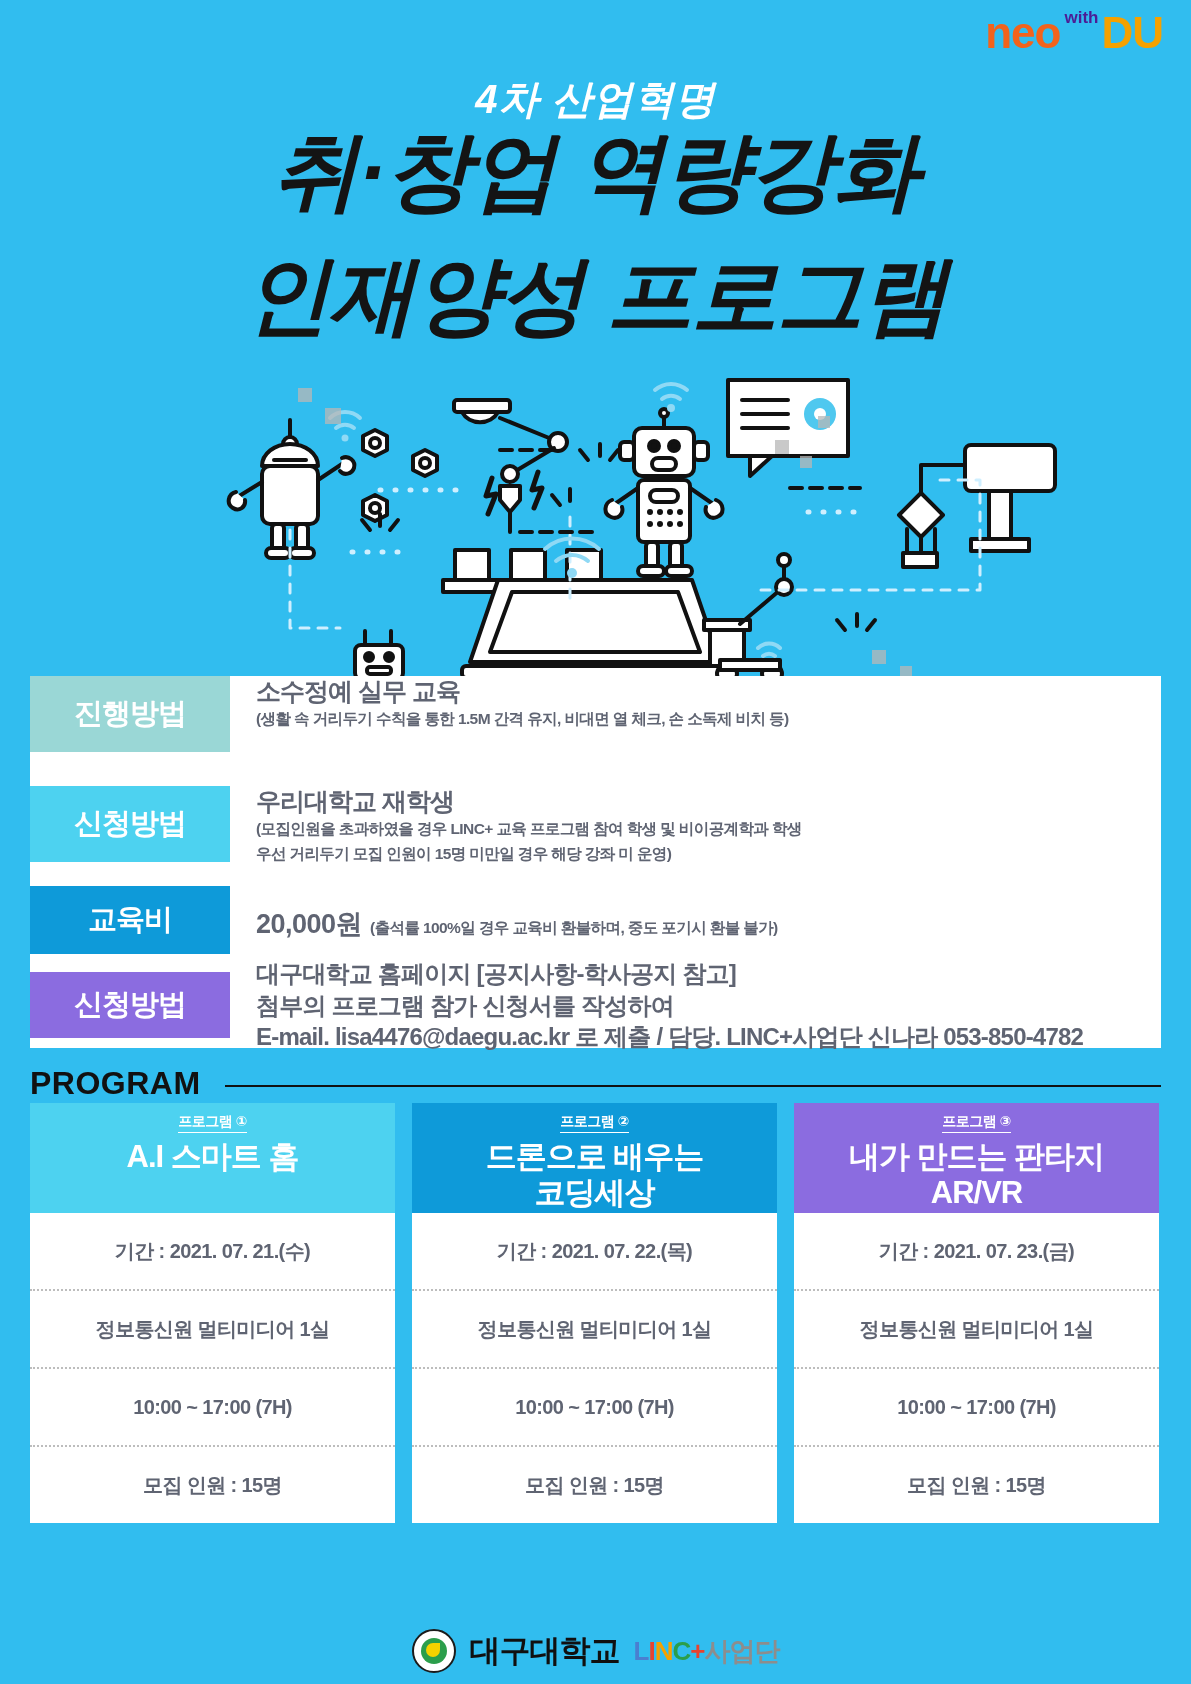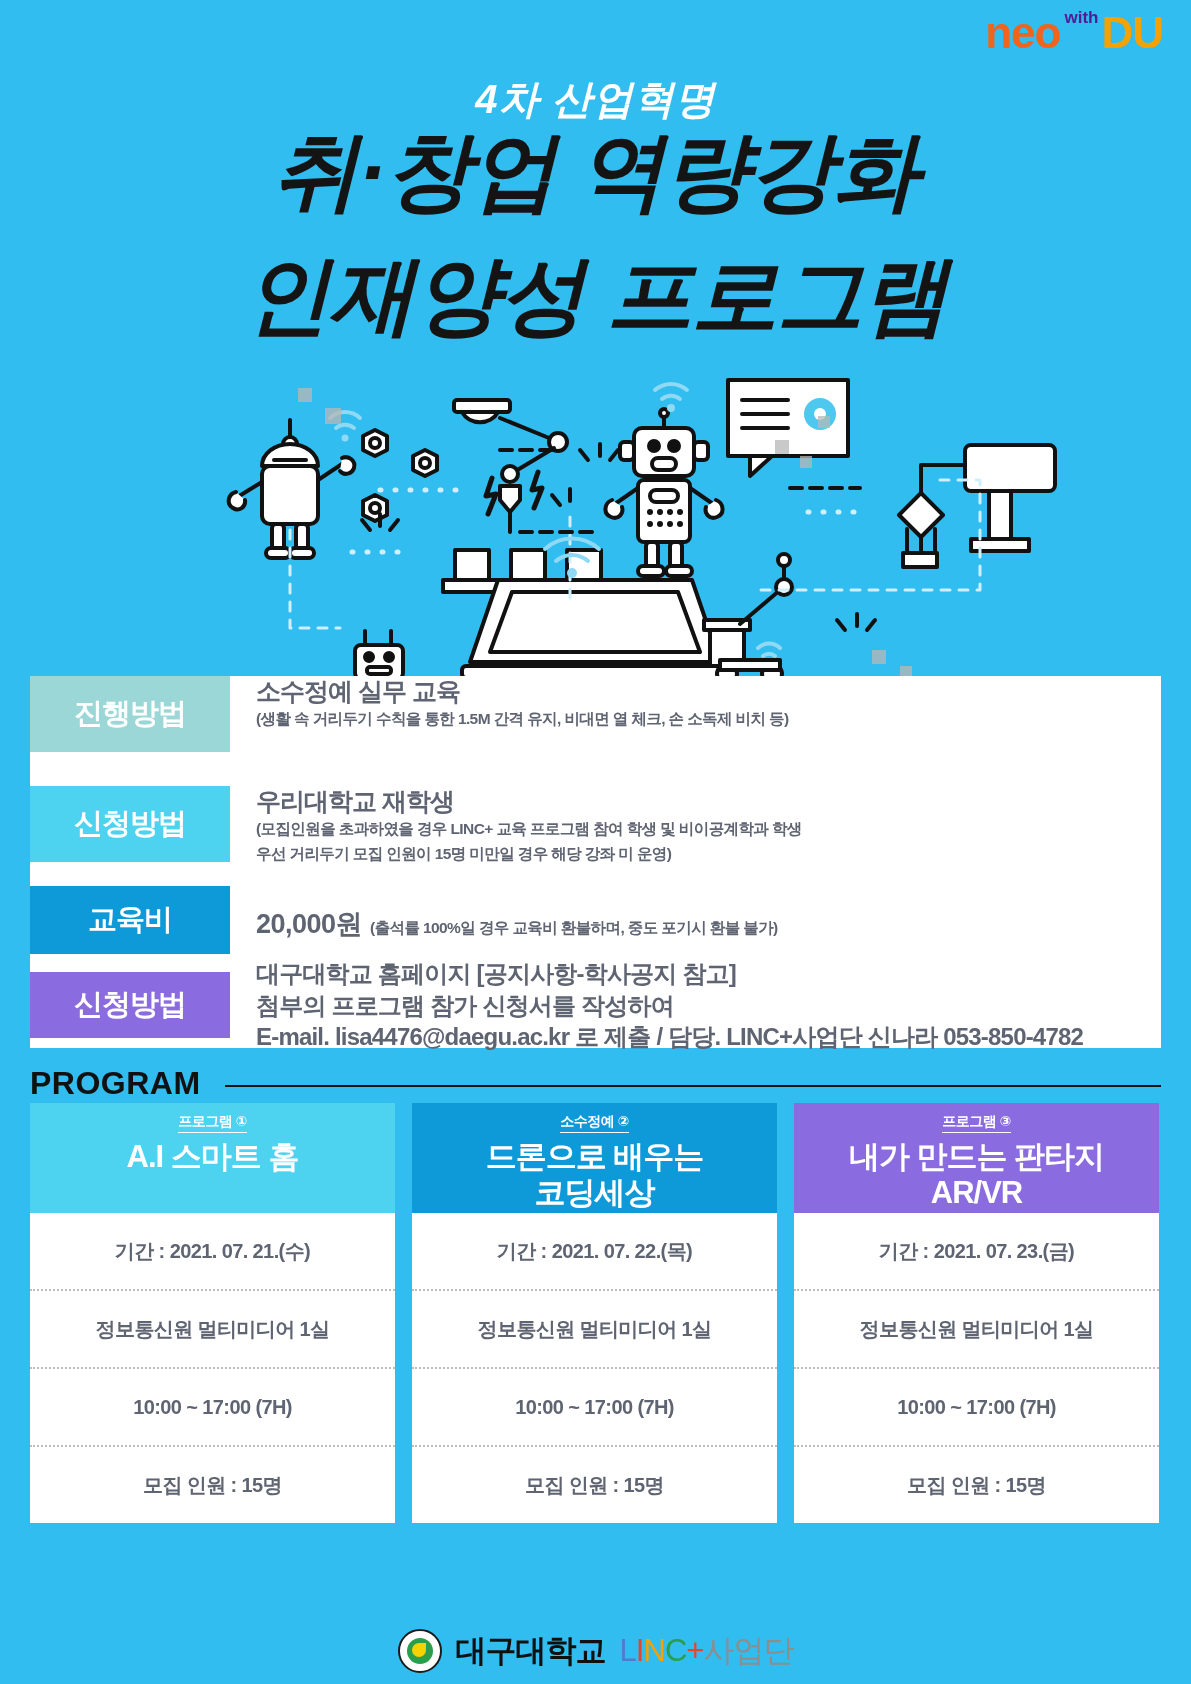--- a/index.html
+++ b/index.html
@@ -60,21 +60,21 @@
 
   
   .footer{position:absolute;left:0;bottom:0;width:1191px;height:66px;background:#31bdef;
           display:flex;align-items:center;justify-content:center;gap:14px;}
   .du-seal{width:40px;height:40px;border-radius:50%;border:2px solid #1b1b1b;background:#ffffff;
            display:flex;align-items:center;justify-content:center;position:relative;}
   .du-seal .inner{width:26px;height:26px;border-radius:50%;background:#2b9e4b;position:relative;overflow:hidden;}
   .du-seal .inner::after{content:"";position:absolute;left:5px;top:5px;width:14px;height:14px;
            background:#f5d200;border-radius:50% 0 50% 50%;}
   .f-du{font-size:31px;font-weight:bold;color:#101010;letter-spacing:-1px;}
-  .f-linc{font-size:31px;font-weight:normal;letter-spacing:-1px;}
+  .f-linc{font-size:26px;font-weight:bold;letter-spacing:-1px;}
   .f-linc .c1{color:#4a7fd0;} .f-linc .c2{color:#e8432f;} .f-linc .c3{color:#f5a100;}
   .f-linc .c4{color:#2b9e4b;} .f-linc .c5{color:#e8432f;} .f-linc .c6{color:#8d8d8d;}
 </style>
 </head>
 <body>
 
 <div class="poster">
 
   <div class="brand">
     <span class="neo">neo</span>
@@ -389,21 +389,21 @@
       <div class="card-body">
         <div class="crow">기간 : 2021. 07. 21.(수)</div>
         <div class="crow">정보통신원 멀티미디어 1실</div>
         <div class="crow">10:00  ~ 17:00 (7H)</div>
         <div class="crow">모집 인원 : 15명</div>
       </div>
     </div>
 
     <div class="card">
       <div class="card-head" style="background:#0e9ad9;">
-        <div class="card-tag">소수정예 ②</div>
+        <div class="card-tag">프로그램 ②</div>
         <div class="card-title">
           <div>드론으로 배우는</div>
           <div>코딩세상</div>
         </div>
       </div>
       <div class="card-body">
         <div class="crow">기간 : 2021. 07. 22.(목)</div>
         <div class="crow">정보통신원 멀티미디어 1실</div>
         <div class="crow">10:00  ~ 17:00 (7H)</div>
         <div class="crow">모집 인원 : 15명</div>

